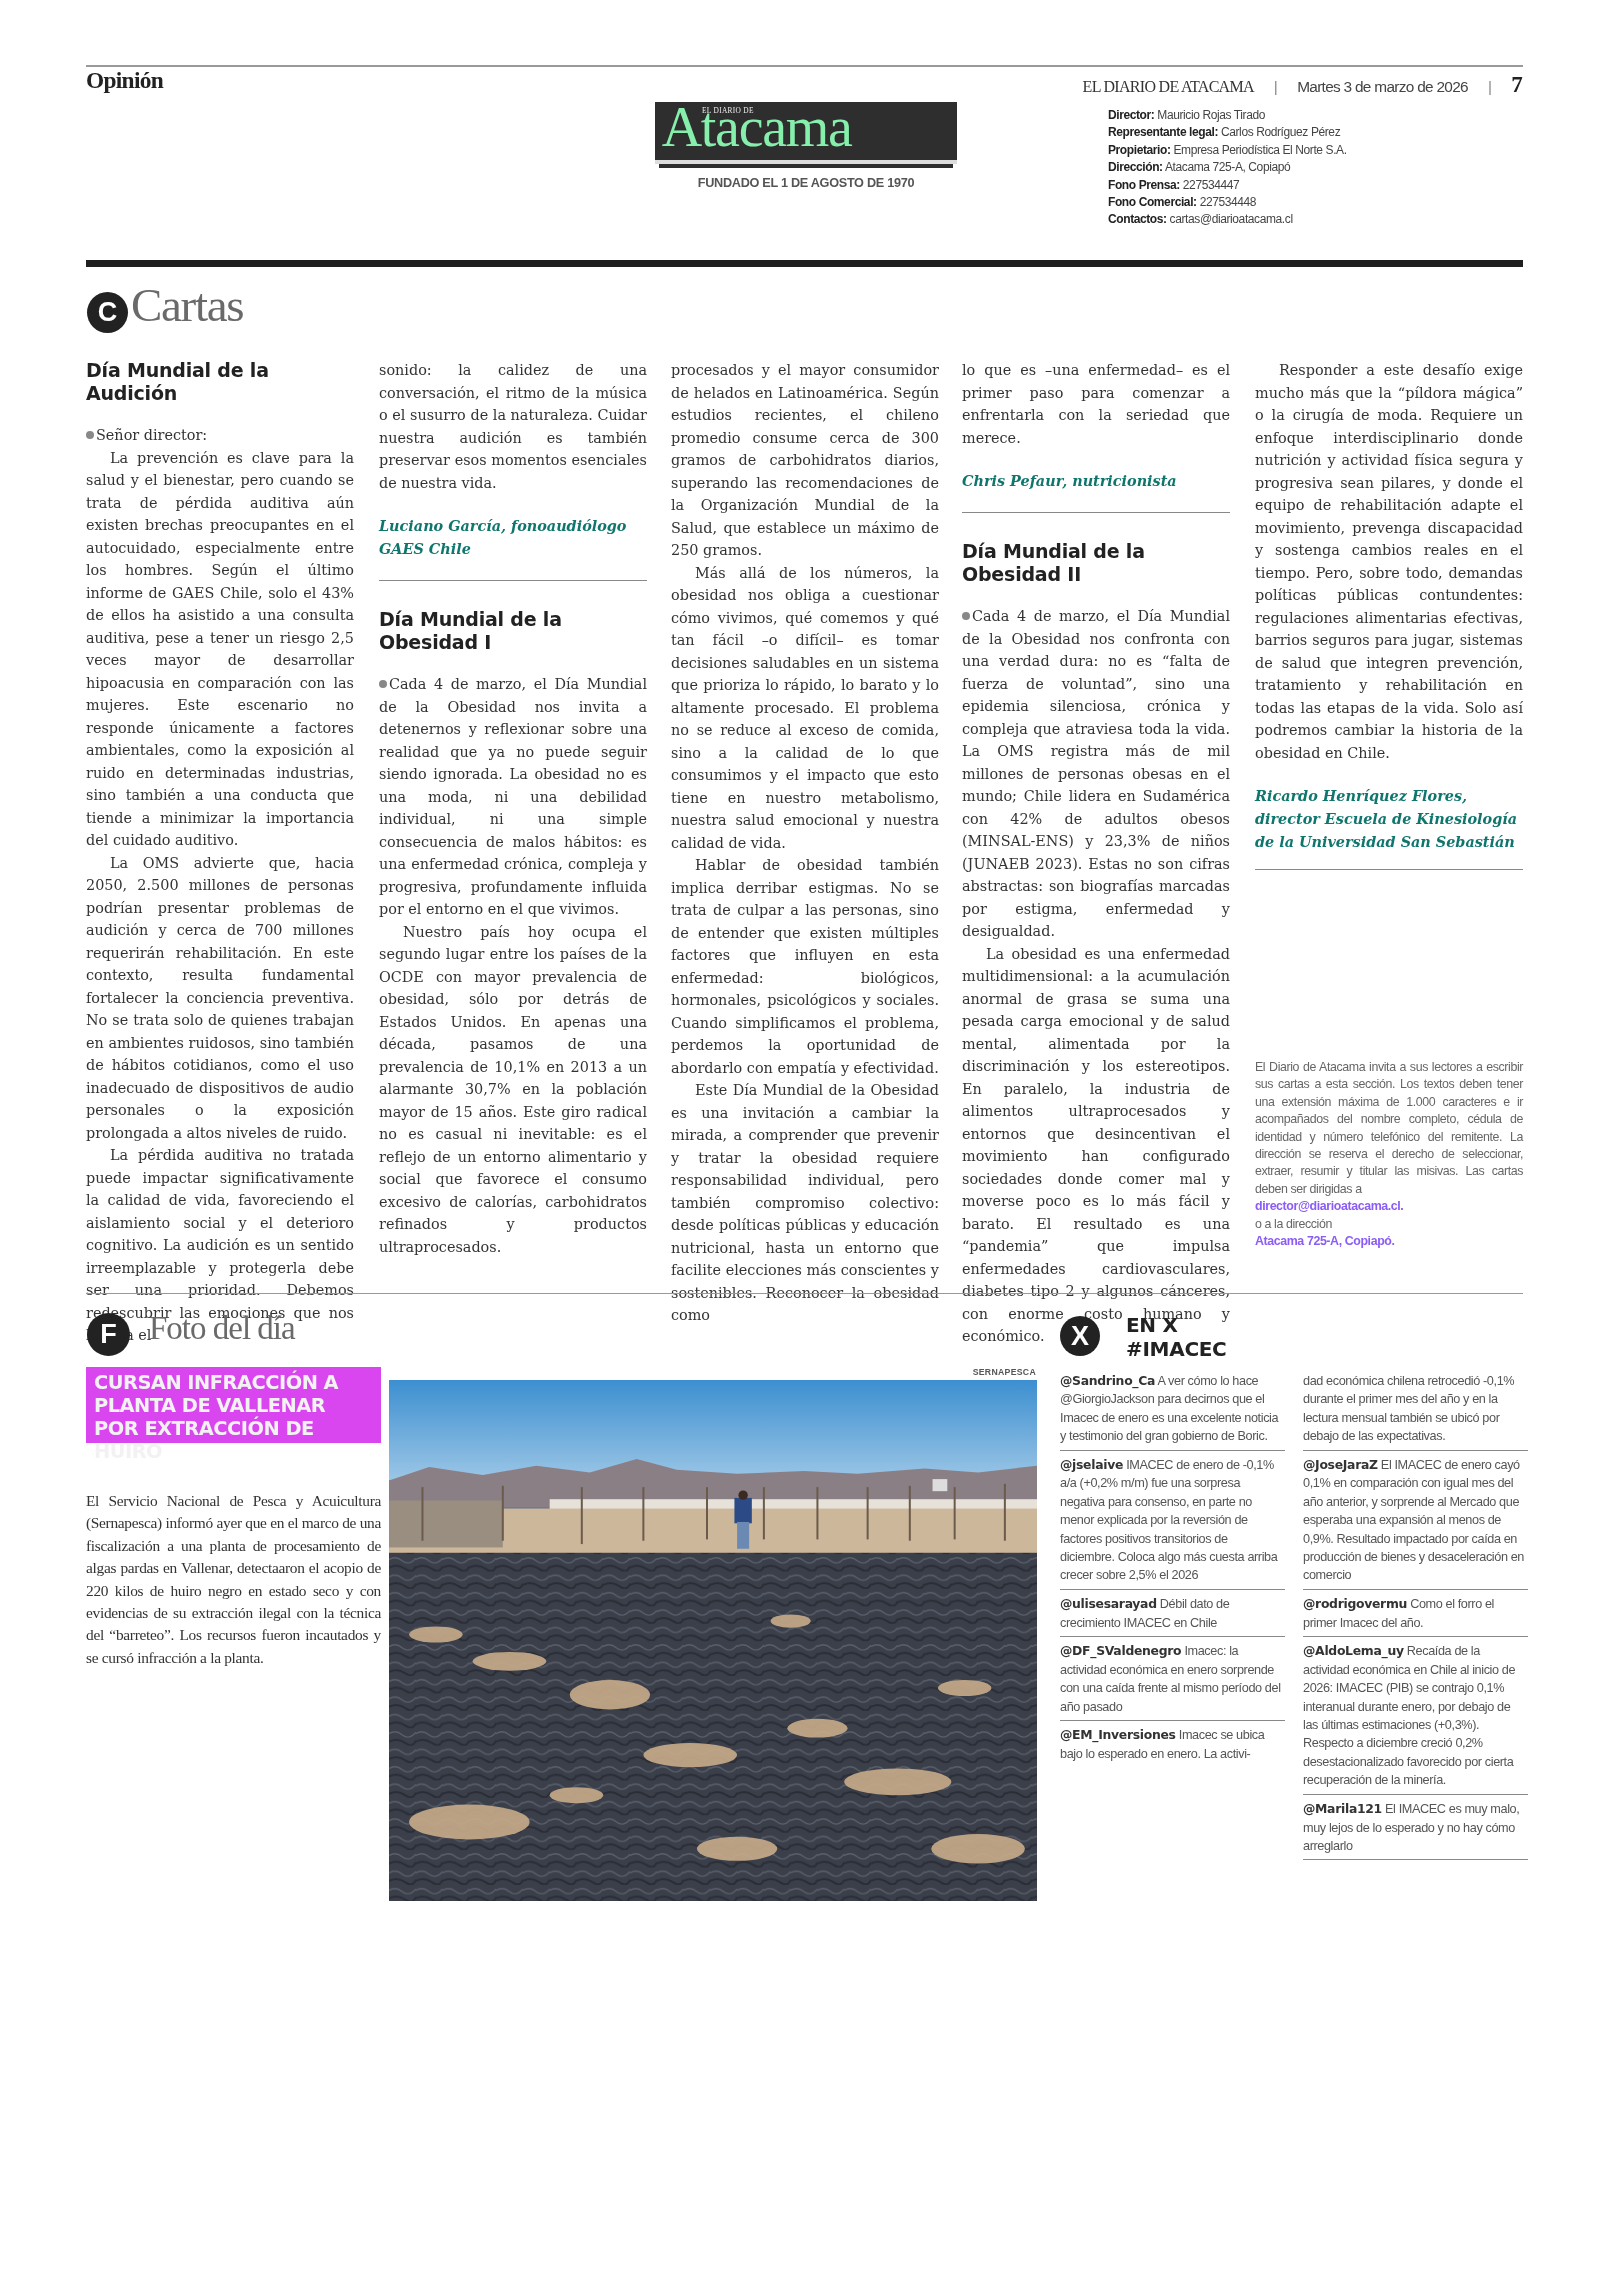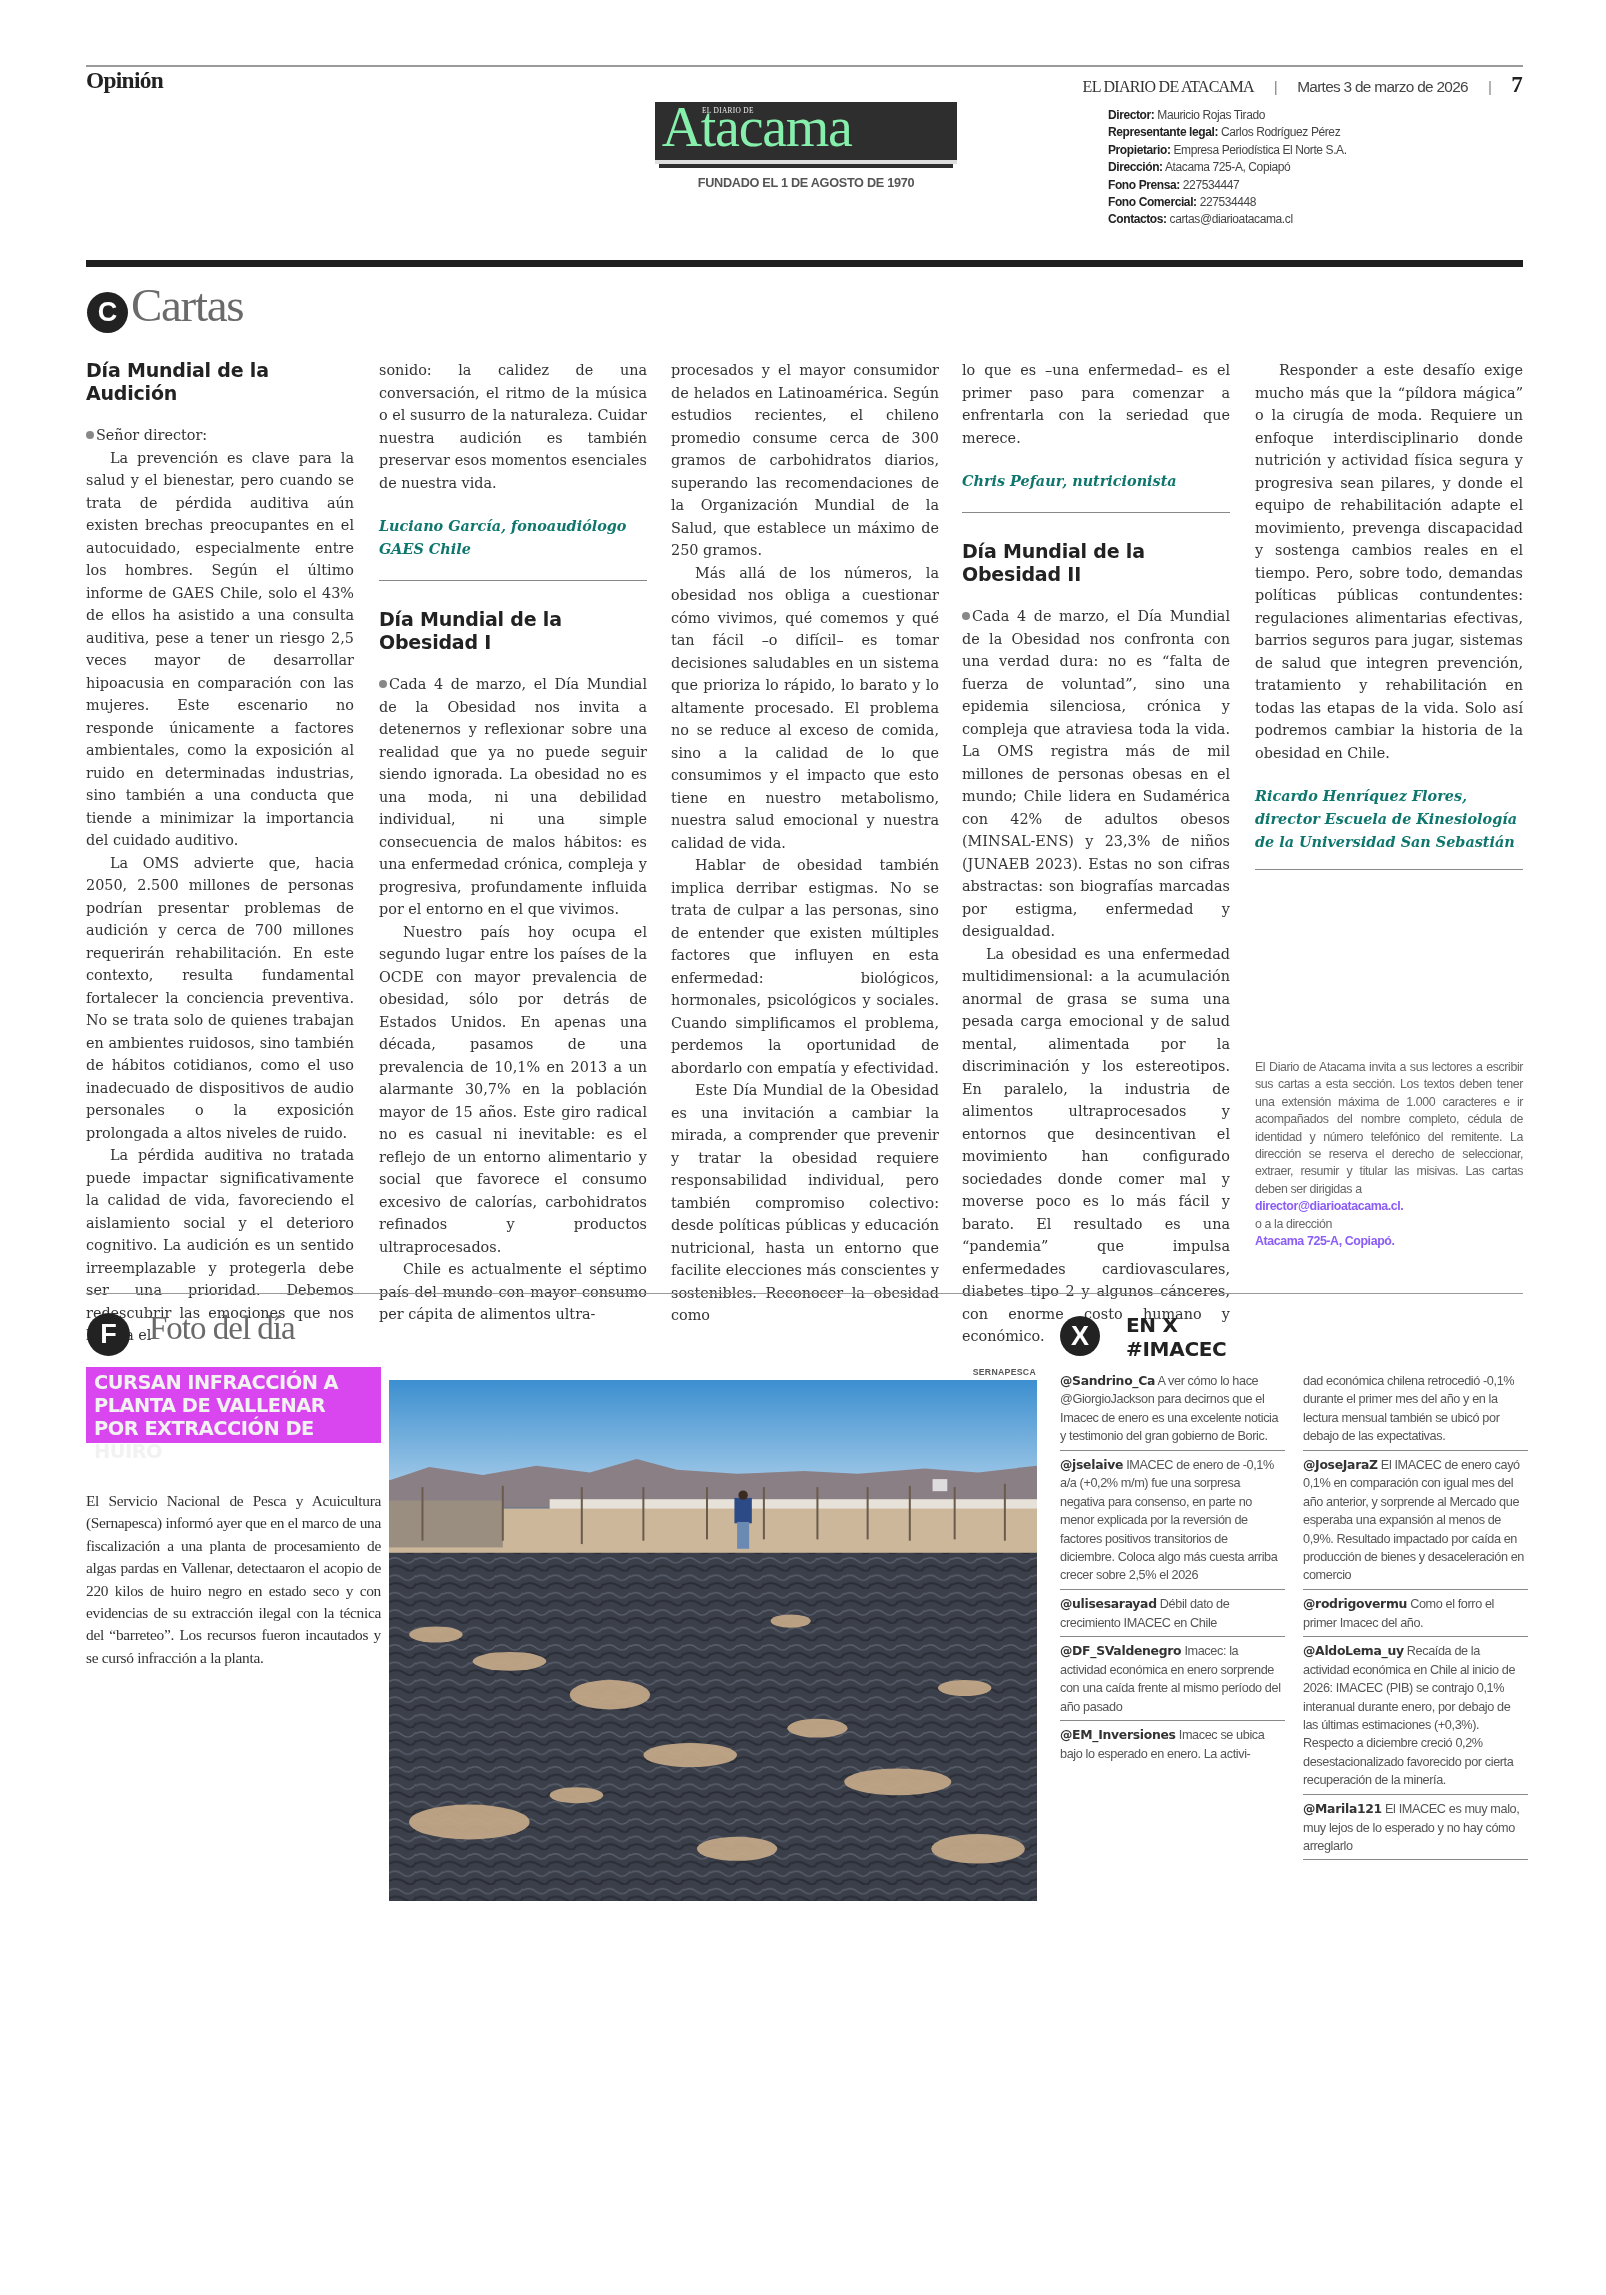--- a/index.html
+++ b/index.html
@@ -114,21 +114,20 @@
   <p>La pérdida auditiva no tratada puede impactar significativamente la calidad de vida, favoreciendo el aislamiento social y el deterioro cognitivo. La audición es un sentido irreemplazable y protegerla debe ser una prioridad. Debemos redescubrir las emociones que nos brinda el</p>
 </div>
 
 <div class="abs col c2">
   <p class="noindent">sonido: la calidez de una conversación, el ritmo de la música o el susurro de la naturaleza. Cuidar nuestra audición es también preservar esos momentos esenciales de nuestra vida.</p>
   <p class="sig"><span>Luciano García, fonoaudiólogo</span><br><span>GAES Chile</span></p>
   <div class="divider"></div>
   <h3>Día Mundial de la Obesidad I</h3>
   <p class="salute"><span class="dot"></span><span>Cada 4 de marzo, el Día Mundial de la Obesidad nos invita a detenernos y reflexionar sobre una realidad que ya no puede seguir siendo ignorada. La obesidad no es una moda, ni una debilidad individual, ni una simple consecuencia de malos hábitos: es una enfermedad crónica, compleja y progresiva, profundamente influida por el entorno en el que vivimos.</span></p>
   <p>Nuestro país hoy ocupa el segundo lugar entre los países de la OCDE con mayor prevalencia de obesidad, sólo por detrás de Estados Unidos. En apenas una década, pasamos de una prevalencia de 10,1% en 2013 a un alarmante 30,7% en la población mayor de 15 años. Este giro radical no es casual ni inevitable: es el reflejo de un entorno alimentario y social que favorece el consumo excesivo de calorías, carbohidratos refinados y productos ultraprocesados.</p>
-  <p>Chile es actualmente el séptimo país del mundo con mayor consumo per cápita de alimentos ultra-</p>
 </div>
 
 <div class="abs col c3">
   <p class="noindent">procesados y el mayor consumidor de helados en Latinoamérica. Según estudios recientes, el chileno promedio consume cerca de 300 gramos de carbohidratos diarios, superando las recomendaciones de la Organización Mundial de la Salud, que establece un máximo de 250 gramos.</p>
   <p>Más allá de los números, la obesidad nos obliga a cuestionar cómo vivimos, qué comemos y qué tan fácil –o difícil– es tomar decisiones saludables en un sistema que prioriza lo rápido, lo barato y lo altamente procesado. El problema no se reduce al exceso de comida, sino a la calidad de lo que consumimos y el impacto que esto tiene en nuestro metabolismo, nuestra salud emocional y nuestra calidad de vida.</p>
   <p>Hablar de obesidad también implica derribar estigmas. No se trata de culpar a las personas, sino de entender que existen múltiples factores que influyen en esta enfermedad: biológicos, hormonales, psicológicos y sociales. Cuando simplificamos el problema, perdemos la oportunidad de abordarlo con empatía y efectividad.</p>
   <p>Este Día Mundial de la Obesidad es una invitación a cambiar la mirada, a comprender que prevenir y tratar la obesidad requiere responsabilidad individual, pero también compromiso colectivo: desde políticas públicas y educación nutricional, hasta un entorno que facilite elecciones más conscientes y sostenibles. Reconocer la obesidad como</p>
 </div>
 
 <div class="abs col c4">

